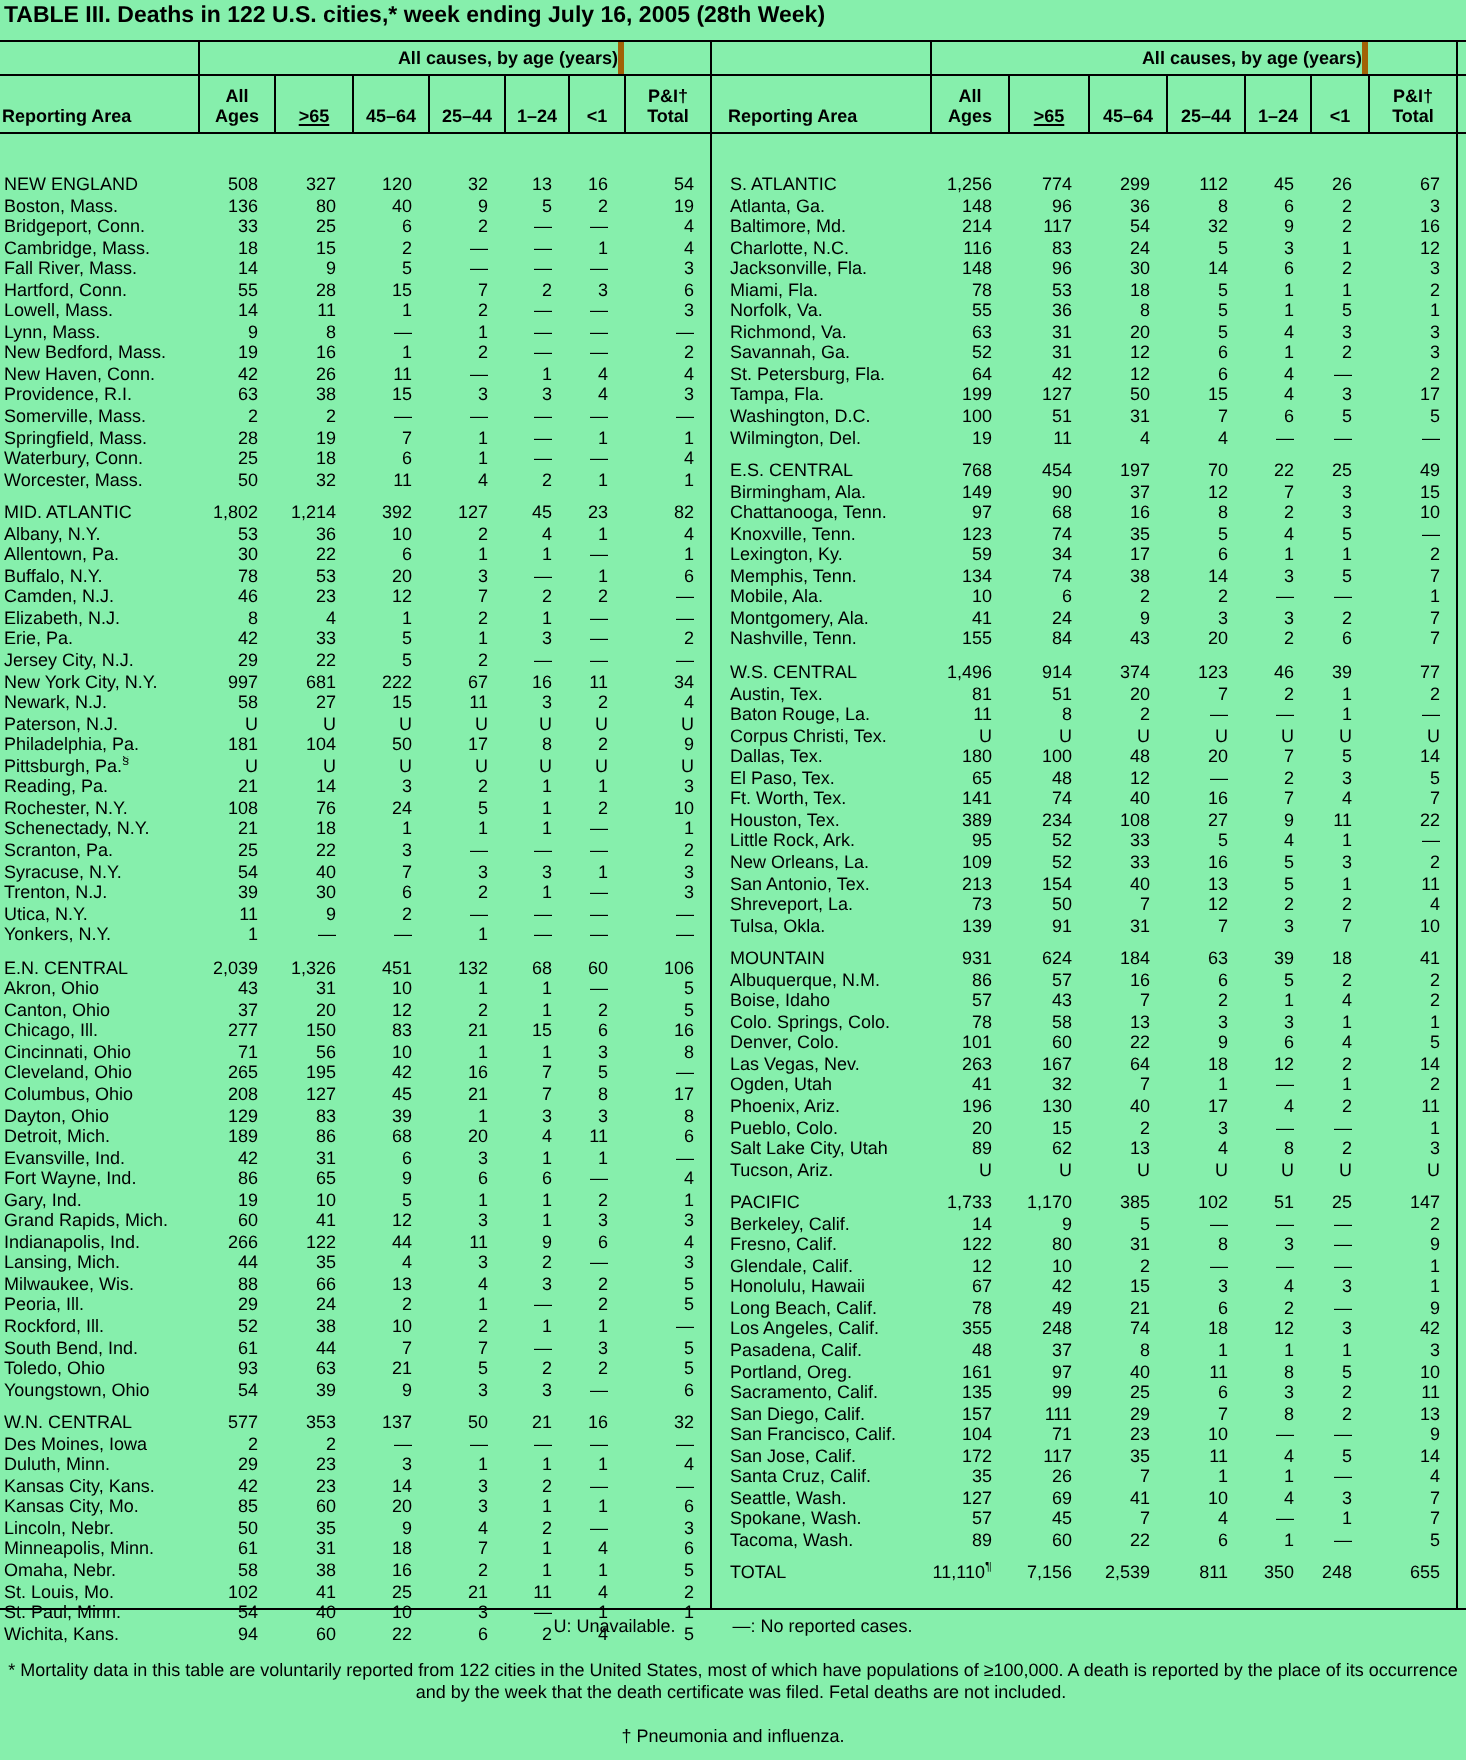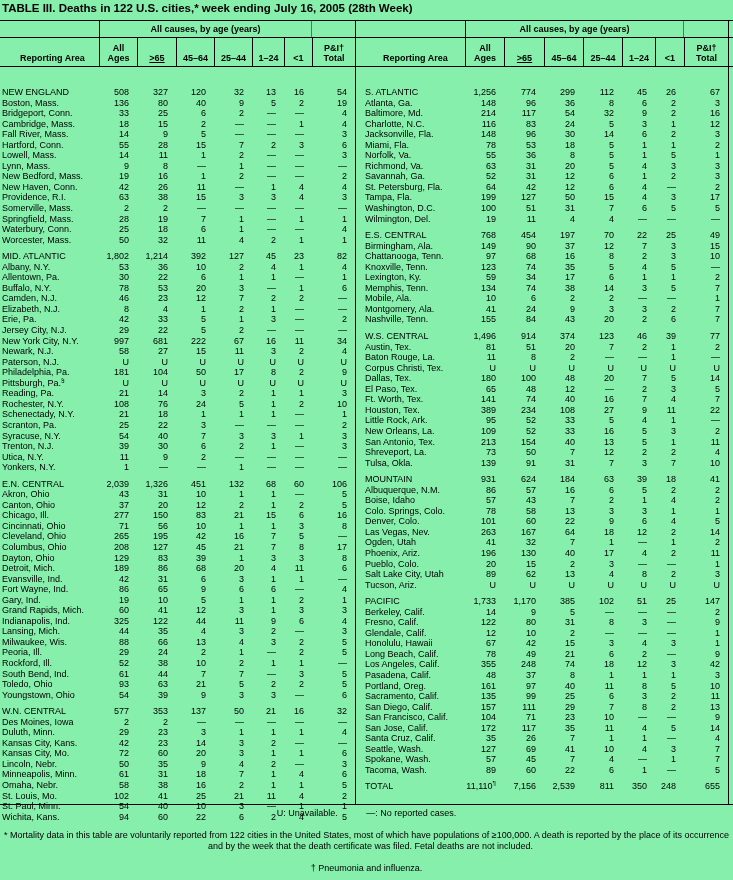--- a/index.html
+++ b/index.html
@@ -9,29 +9,29 @@
   .hrule{position:absolute;left:0;width:733px;height:1px;background:#000;}
   #rule-top{top:20px;} #rule-group{top:37px;} #rule-head{top:66px;} #rule-bottom{top:804px;}
   .vrule{position:absolute;top:20px;height:784px;width:1px;background:#000;}
   #vrule-center{left:355px;} #vrule-right{left:728px;}
   .half{position:absolute;top:21px;}
   #left-half{left:0;width:355px;}
   #right-half{left:363px;width:365px;}
   .group-row{display:grid;height:16px;}
   #left-half .group-row{grid-template-columns:99px 213px 43px;}
   #right-half .group-row{grid-template-columns:102px 219px 44px;}
-  .group-label{border-left:1px solid #000;border-right:1px solid #a16207;
-               font-size:9px;font-weight:bold;text-align:center;line-height:16px;}
+  .group-label{border-left:1px solid #000;border-right:3px solid #a16207;
+               font-size:9px;font-weight:bold;text-align:right;line-height:16px;}
   .header-row{display:grid;height:29px;}
   #left-half .grid8{grid-template-columns:99px 38px 39px 38px 38px 32px 28px 43px;}
   #right-half .grid8{grid-template-columns:102px 39px 40px 39px 39px 33px 29px 44px;}
   .hcell{font-size:9px;font-weight:bold;line-height:10px;white-space:pre-line;
          display:flex;align-items:flex-end;justify-content:center;text-align:center;
          padding-bottom:3px;border-left:1px solid #000;}
-  .hcell.first{border-left:none;justify-content:flex-start;text-align:left;padding-left:20px;margin-top:16px;}
+  .hcell.first{border-left:none;justify-content:flex-start;text-align:left;padding-left:1px;margin-top:16px;}
   .hcell.u{text-decoration:underline;}
   .tbody{margin-top:21px;}
   .section + .section{margin-top:6px;}
   .row{display:grid;height:10.55px;}
   .cell{font-size:9px;line-height:10.55px;white-space:nowrap;overflow:hidden;}
   .cell.area{text-align:left;padding-left:2px;}
   .cell.num{text-align:right;padding-right:8px;}
   sup{font-size:6.5px;line-height:0;}
   .footnotes{position:absolute;top:808px;left:3px;width:727px;font-size:9px;line-height:10.3px;text-align:center;}
   .legend span + span{margin-left:26px;}
@@ -559,21 +559,21 @@
             <div class="cell num">60</div>
             <div class="cell num">41</div>
             <div class="cell num">12</div>
             <div class="cell num">3</div>
             <div class="cell num">1</div>
             <div class="cell num">3</div>
             <div class="cell num">3</div>
           </div>
           <div class="row grid8">
             <div class="cell area">Indianapolis, Ind.</div>
-            <div class="cell num">325</div>
+            <div class="cell num">266</div>
             <div class="cell num">122</div>
             <div class="cell num">44</div>
             <div class="cell num">11</div>
             <div class="cell num">9</div>
             <div class="cell num">6</div>
             <div class="cell num">4</div>
           </div>
           <div class="row grid8">
             <div class="cell area">Lansing, Mich.</div>
             <div class="cell num">44</div>
@@ -681,21 +681,21 @@
             <div class="cell num">42</div>
             <div class="cell num">23</div>
             <div class="cell num">14</div>
             <div class="cell num">3</div>
             <div class="cell num">2</div>
             <div class="cell num">—</div>
             <div class="cell num">—</div>
           </div>
           <div class="row grid8">
             <div class="cell area">Kansas City, Mo.</div>
-            <div class="cell num">72</div>
+            <div class="cell num">85</div>
             <div class="cell num">60</div>
             <div class="cell num">20</div>
             <div class="cell num">3</div>
             <div class="cell num">1</div>
             <div class="cell num">1</div>
             <div class="cell num">6</div>
           </div>
           <div class="row grid8">
             <div class="cell area">Lincoln, Nebr.</div>
             <div class="cell num">50</div>

